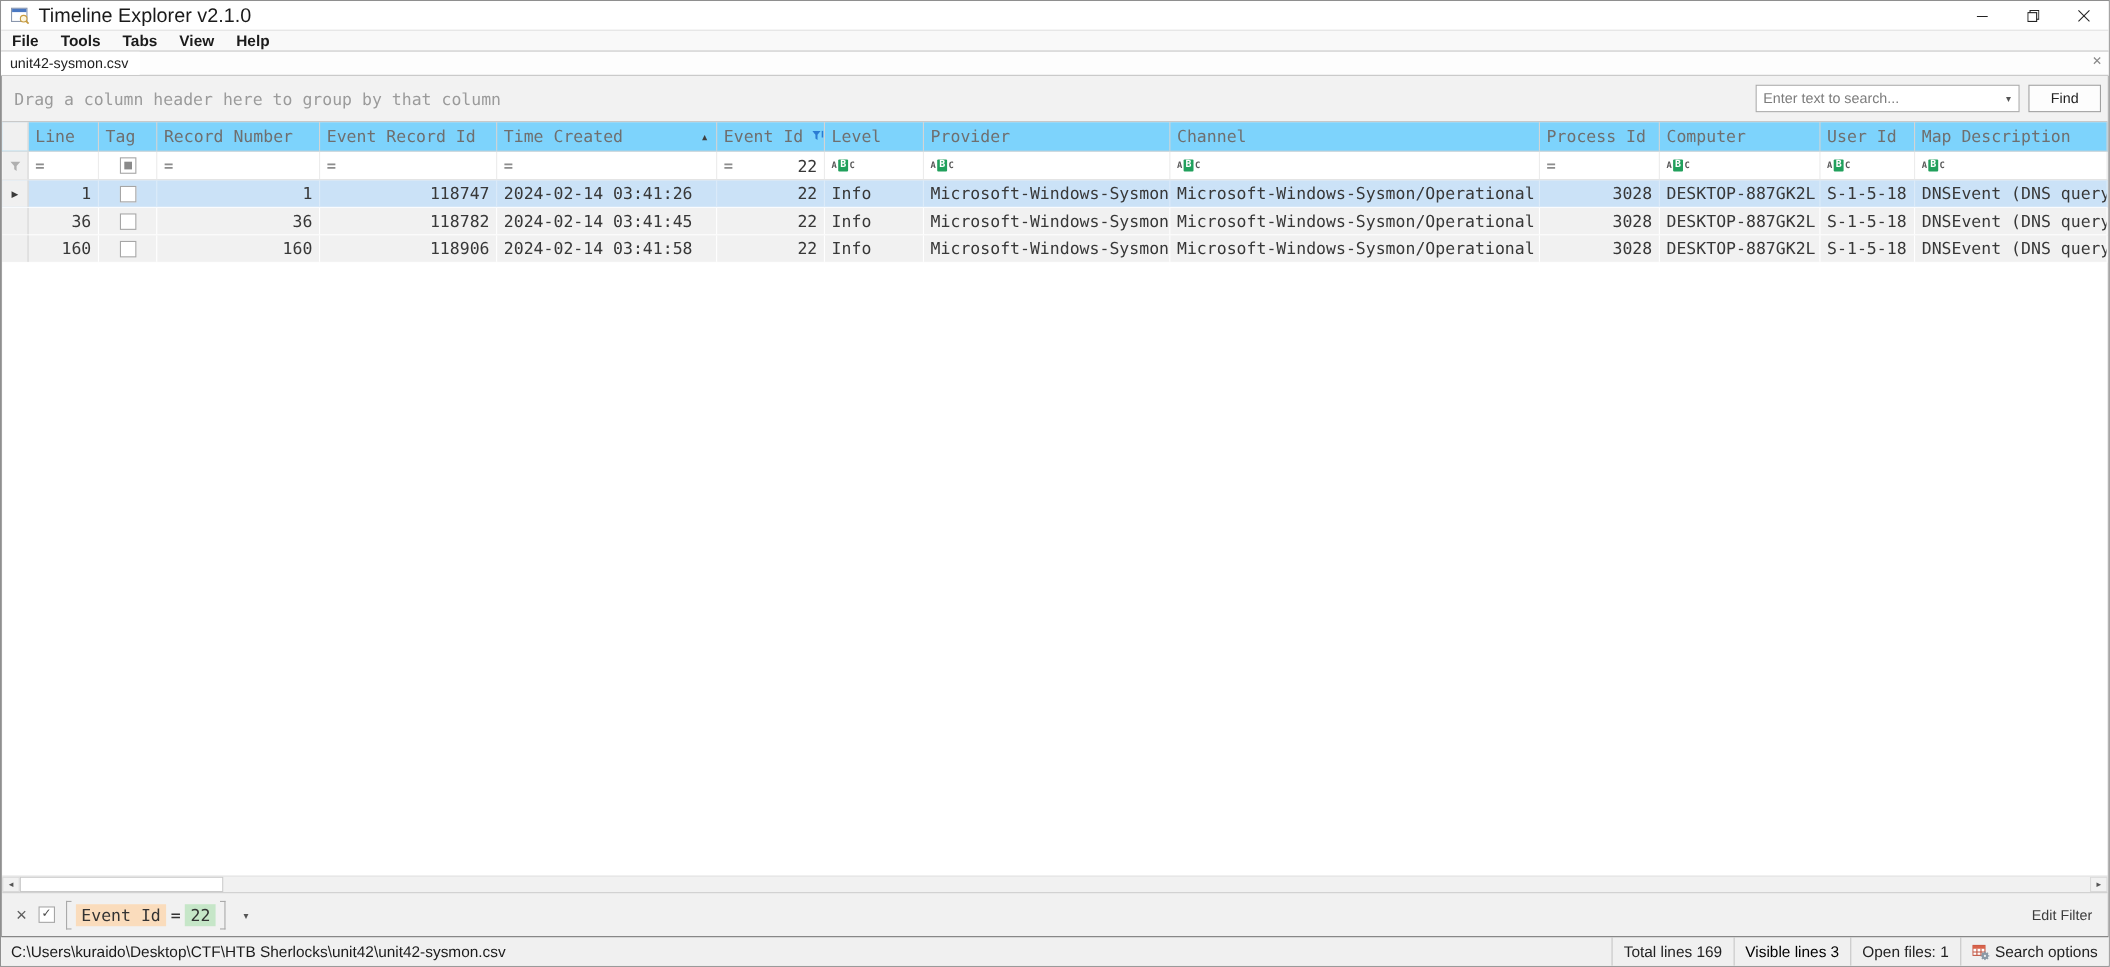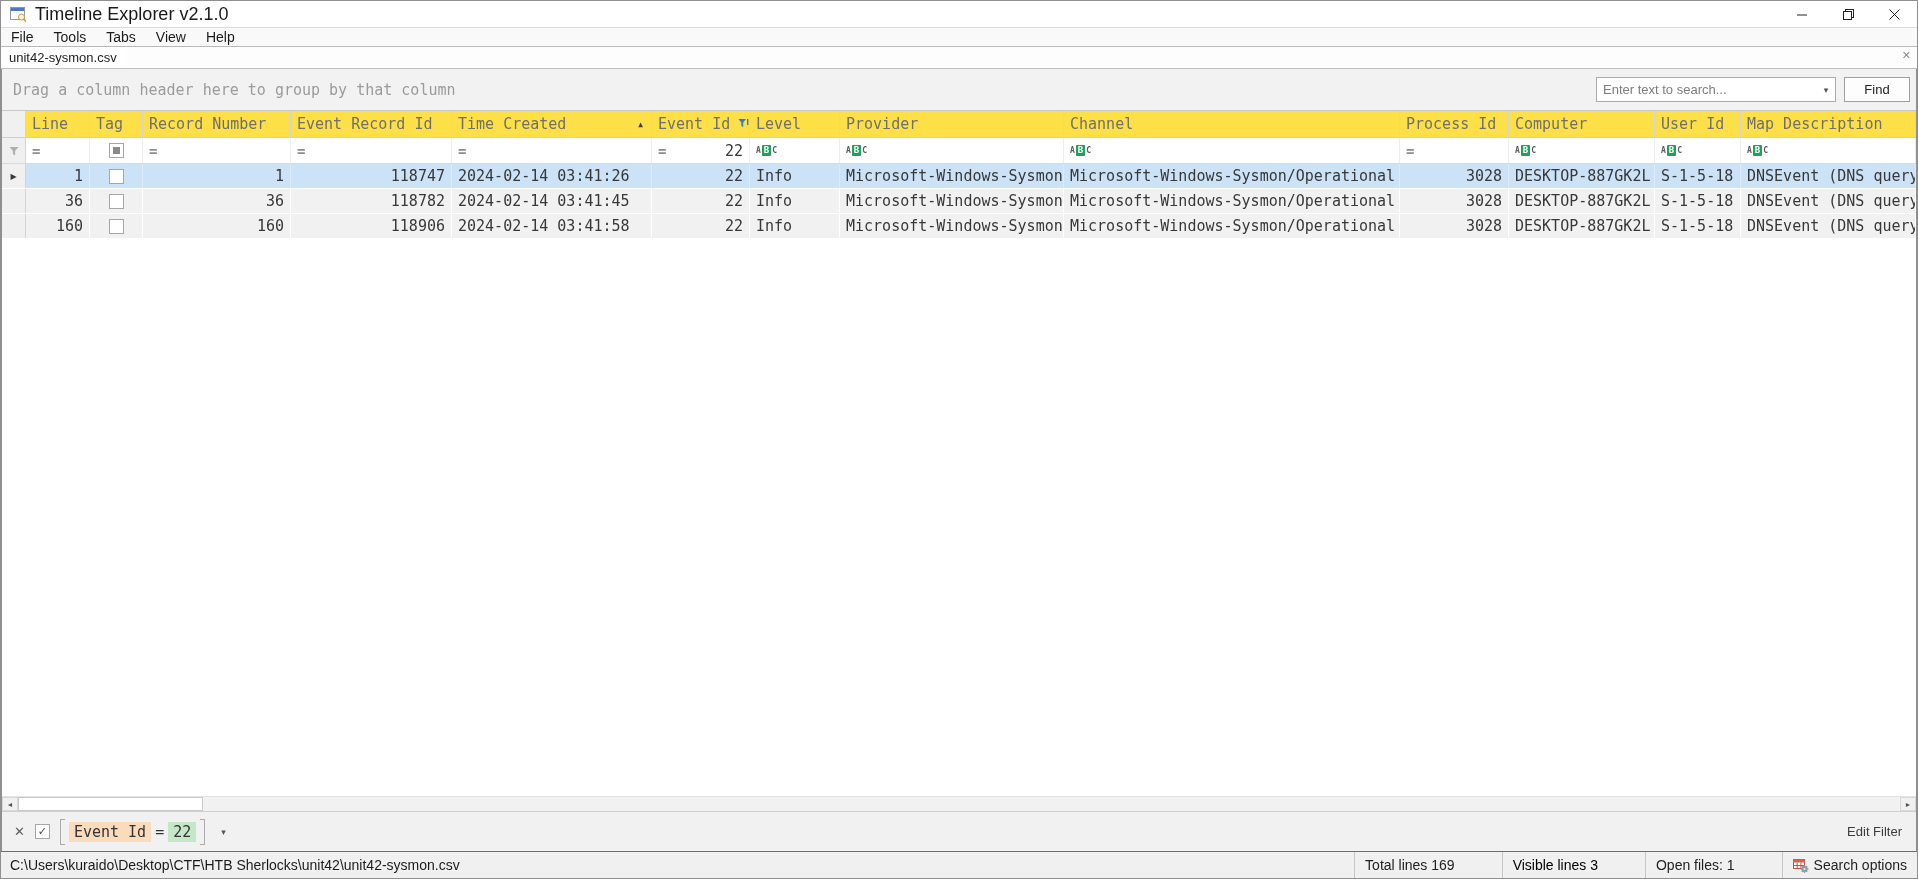--- a/index.html
+++ b/index.html
@@ -18,21 +18,21 @@
               border-bottom: 1px solid #dcdcdc; flex: 0 0 auto; }
   .app-icon { margin: 0 8px 0 9px; width: 17px; height: 16px; }
   .title-text { font-size: 18px; color: #1a1a1a; }
   .win-controls { margin-left: auto; display: flex; height: 100%; }
   .win-btn { width: 46px; height: 100%; display: flex; align-items: center; justify-content: center; }
   .win-btn svg { stroke: #222; }
 
   
   .menubar { height: 19px; background: #f9f9f9; display: flex; align-items: center;
              border-bottom: 1px solid #b9b9b9; flex: 0 0 auto; padding-left: 8px; }
-  .menu-item { font-size: 14px; color: #1b1b1b; padding: 0 10px; line-height: 19px; }
+  .menu-item { font-size: 14px; color: #1b1b1b; padding: 0 10px; line-height: 19px; font-weight: bold; }
   .menu-item:first-child { padding-left: 2px; }
 
   
   .tabbar { height: 22px; background: #fdfdfd; border-bottom: 1px solid #c0c0c0;
             display: flex; align-items: center; flex: 0 0 auto; position: relative; }
   .tab { padding: 0 10px 0 8px; font-size: 13px; color: #222; height: 100%;
          display: flex; align-items: center; background: #fff; }
   .tab-close { position: absolute; right: 6px; top: 2px; font-size: 11px; color: #8a8a8a; }
 
   
@@ -52,21 +52,21 @@
   .find-btn { position: absolute; right: 6px; top: 8px; width: 66px; height: 25px;
               background: #fdfdfd; border: 1px solid #a0a0a0; font-size: 13px; color: #222;
               display: flex; align-items: center; justify-content: center; }
 
   
   .grid-header, .grid-filterrow, .grid-row { display: flex; width: 100%; flex: 0 0 auto; }
   .cell { flex: 0 0 auto; overflow: hidden; white-space: nowrap; display: flex;
           align-items: center; padding: 0 6px; }
   .cell.last { flex: 1 1 auto; }
 
-  .grid-header { height: 27px; background: #fde047; border-bottom: 1px solid #cfcfcf; }
+  .grid-header { height: 27px; background: #7dd3fc; border-bottom: 1px solid #cfcfcf; }
   .grid-header .cell { font-family: "DejaVu Sans Mono", monospace; font-size: 15px;
                        color: #6f6f6f; border-right: 1px solid #d4d4d4; }
   .grid-header .indicator { border-right: 1px solid #d4d4d4; }
   .sort-arrow { margin-left: auto; font-size: 8px; color: #3f3f3f; padding-right: 2px; }
   .funnel { margin-left: 8px; }
 
   .grid-filterrow { height: 26px; background: #ffffff; border-bottom: 1px solid #d9d9d9; }
   .grid-filterrow .cell { border-right: 1px solid #ececec; color: #8d8d8d; }
   .op-eq { font-family: "DejaVu Sans Mono", monospace; font-size: 14px; color: #8d8d8d; font-weight: bold; }
   .filter-val { margin-left: auto; font-family: "DejaVu Sans Mono", monospace;
@@ -121,21 +121,21 @@
   .chip-field { background: #fadcbc; }
   .chip-value { background: #c6e6c8; }
   .fp-op { font-family: "DejaVu Sans Mono", monospace; font-size: 15px; color: #333; margin: 0 4px; }
   .fp-caret { margin-left: 16px; font-size: 9px; color: #555; }
   .fp-edit { position: absolute; right: 14px; font-size: 13px; color: #3b3b3b; }
 
   
   .statusbar { height: 27px; background: #f0f0f0; border-top: 1px solid #6e6e6e;
                display: flex; align-items: center; flex: 0 0 auto; font-size: 14px; color: #1b1b1b; }
   .sb-path { padding-left: 9px; }
-  .sb-right { margin-left: auto; display: flex; height: 100%; align-items: flex-start; gap: 37px; }
+  .sb-right { margin-left: auto; display: flex; height: 100%; align-items: flex-start; }
   .sb-seg { padding: 0 10px; border-left: 1px solid #c6c6c6; height: 100%;
             display: flex; align-items: center; color: #222; white-space: nowrap; }
   .sb-seg.bold { font-weight: normal; color: #000; }
   .sb-seg svg { margin-right: 5px; }
 </style>
 </head>
 <body>
 
 <div class="titlebar">
   <svg class="app-icon" viewBox="0 0 17 16">

